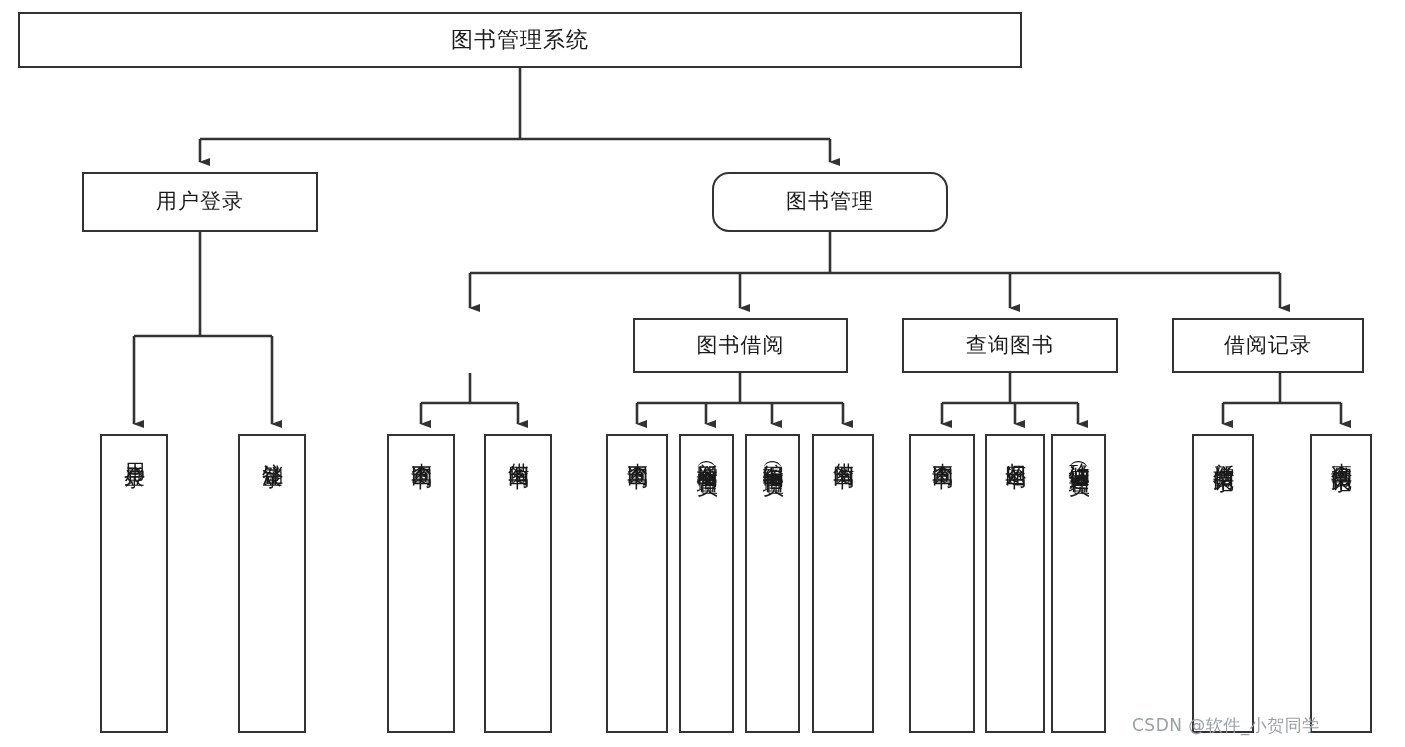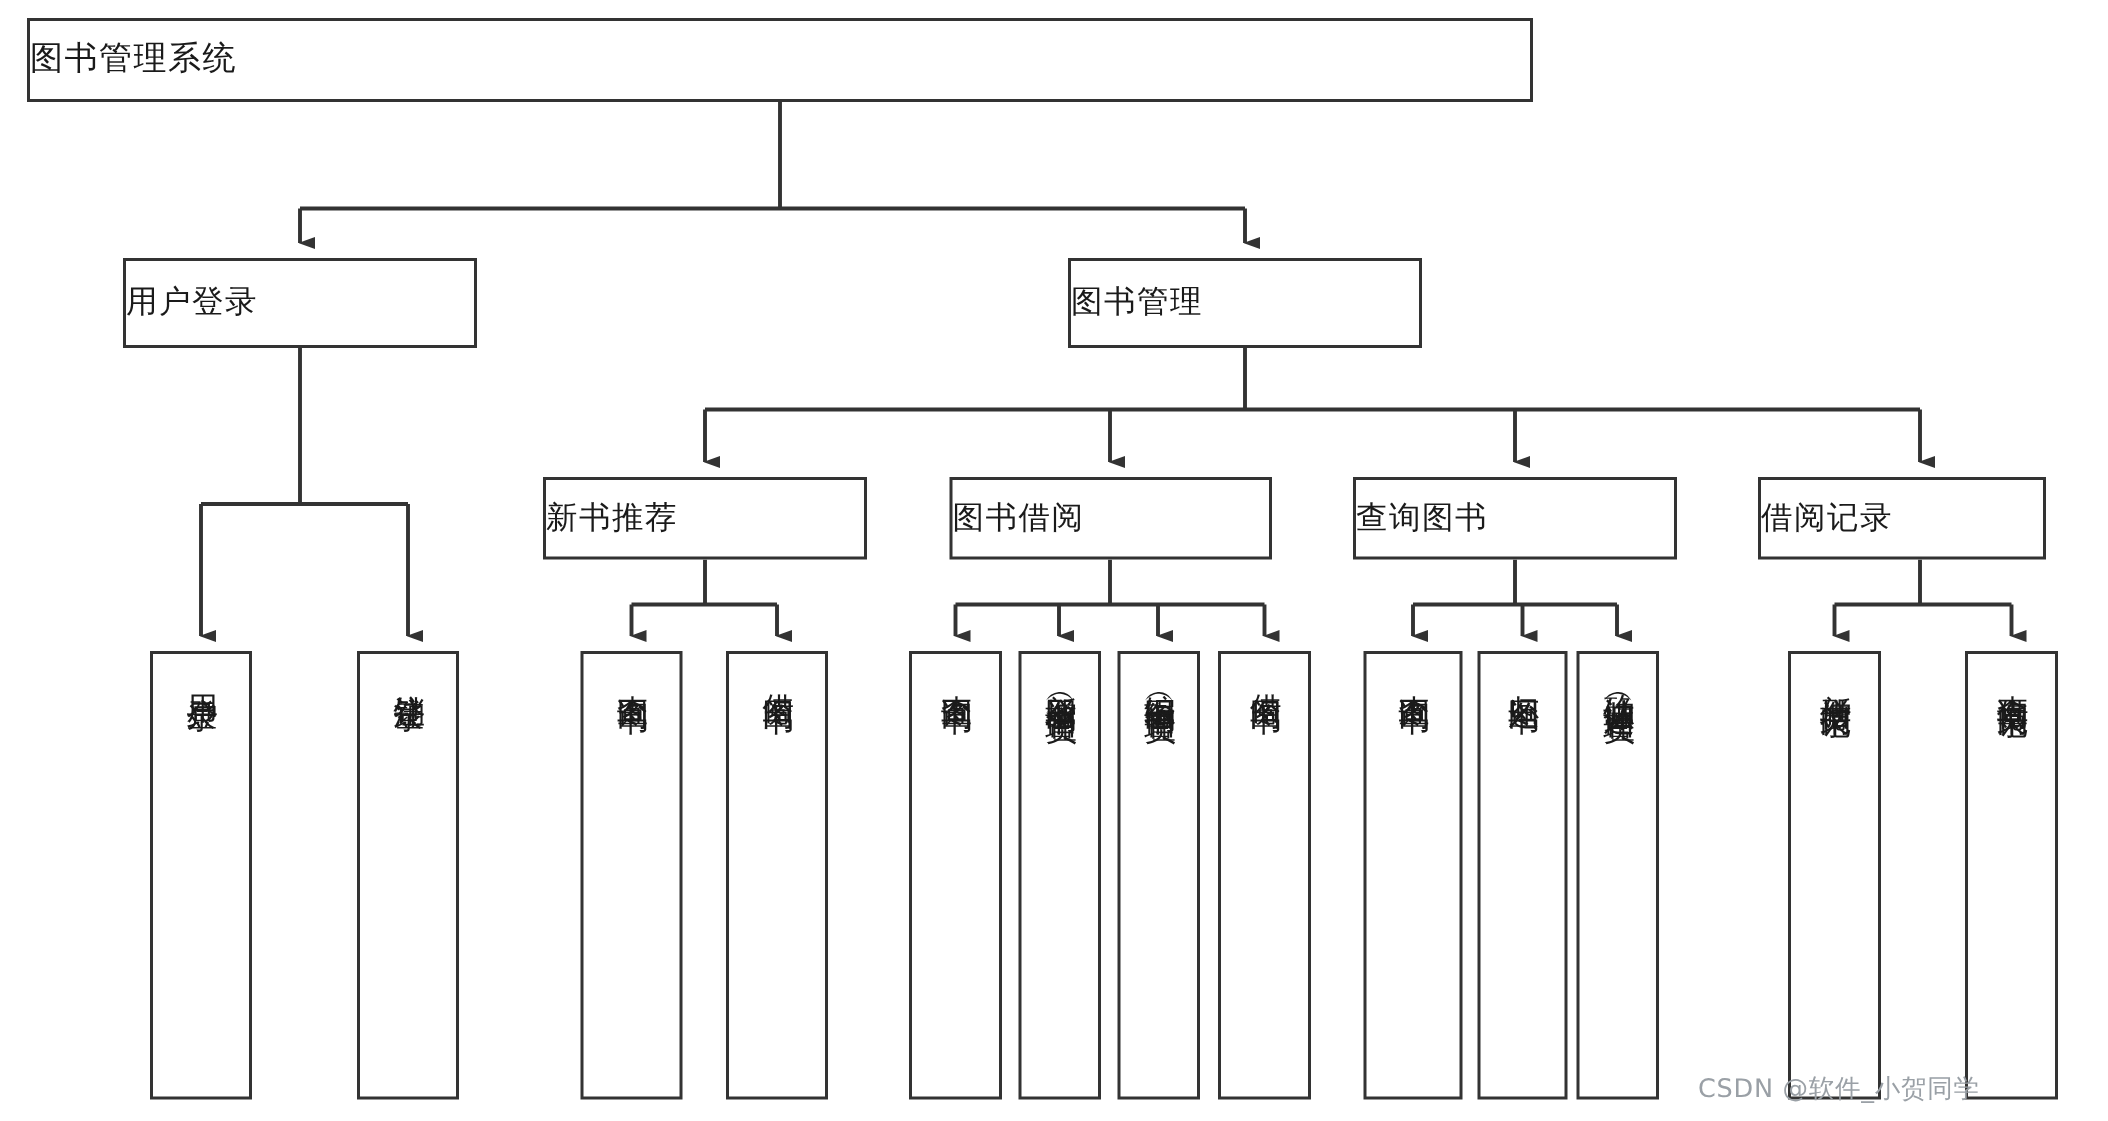--- a/index.html
+++ b/index.html
@@ -25,21 +25,21 @@
     height: 747px;
     pointer-events: none;
   }
   .node {
     position: absolute;
     box-sizing: border-box;
     background: #ffffff;
     border: 2px solid #333333;
     display: flex;
     align-items: center;
-    justify-content: flex-start;
+    justify-content: center;
     color: #1a1a1a;
   }
   .node.horiz {
     font-size: 21px;
     letter-spacing: 1px;
     line-height: 1.2;
   }
   .node.root {
     font-size: 22px;
   }
@@ -122,27 +122,24 @@
     </g>
   </svg>
 
   <div class="node root horiz" style="left:18px; top:12px; width:1004px; height:56px;">
     <span>图书管理系统</span>
   </div>
 
   <div class="node horiz" style="left:82px; top:172px; width:236px; height:60px;">
     <span>用户登录</span>
   </div>
-  <div class="node horiz" style="left:712px; top:172px; width:236px; height:60px;">
+  <div class="node horiz" style="left:712px; top:172px; width:236px; height:60px;border-radius:17px;">
     <span>图书管理</span>
   </div>
 
-  <div class="node horiz" style="left:362px; top:318px; width:216px; height:55px;">
-    <span>新书推荐</span>
-  </div>
   <div class="node horiz" style="left:633px; top:318px; width:215px; height:55px;">
     <span>图书借阅</span>
   </div>
   <div class="node horiz" style="left:902px; top:318px; width:216px; height:55px;">
     <span>查询图书</span>
   </div>
   <div class="node horiz" style="left:1172px; top:318px; width:192px; height:55px;">
     <span>借阅记录</span>
   </div>
 

